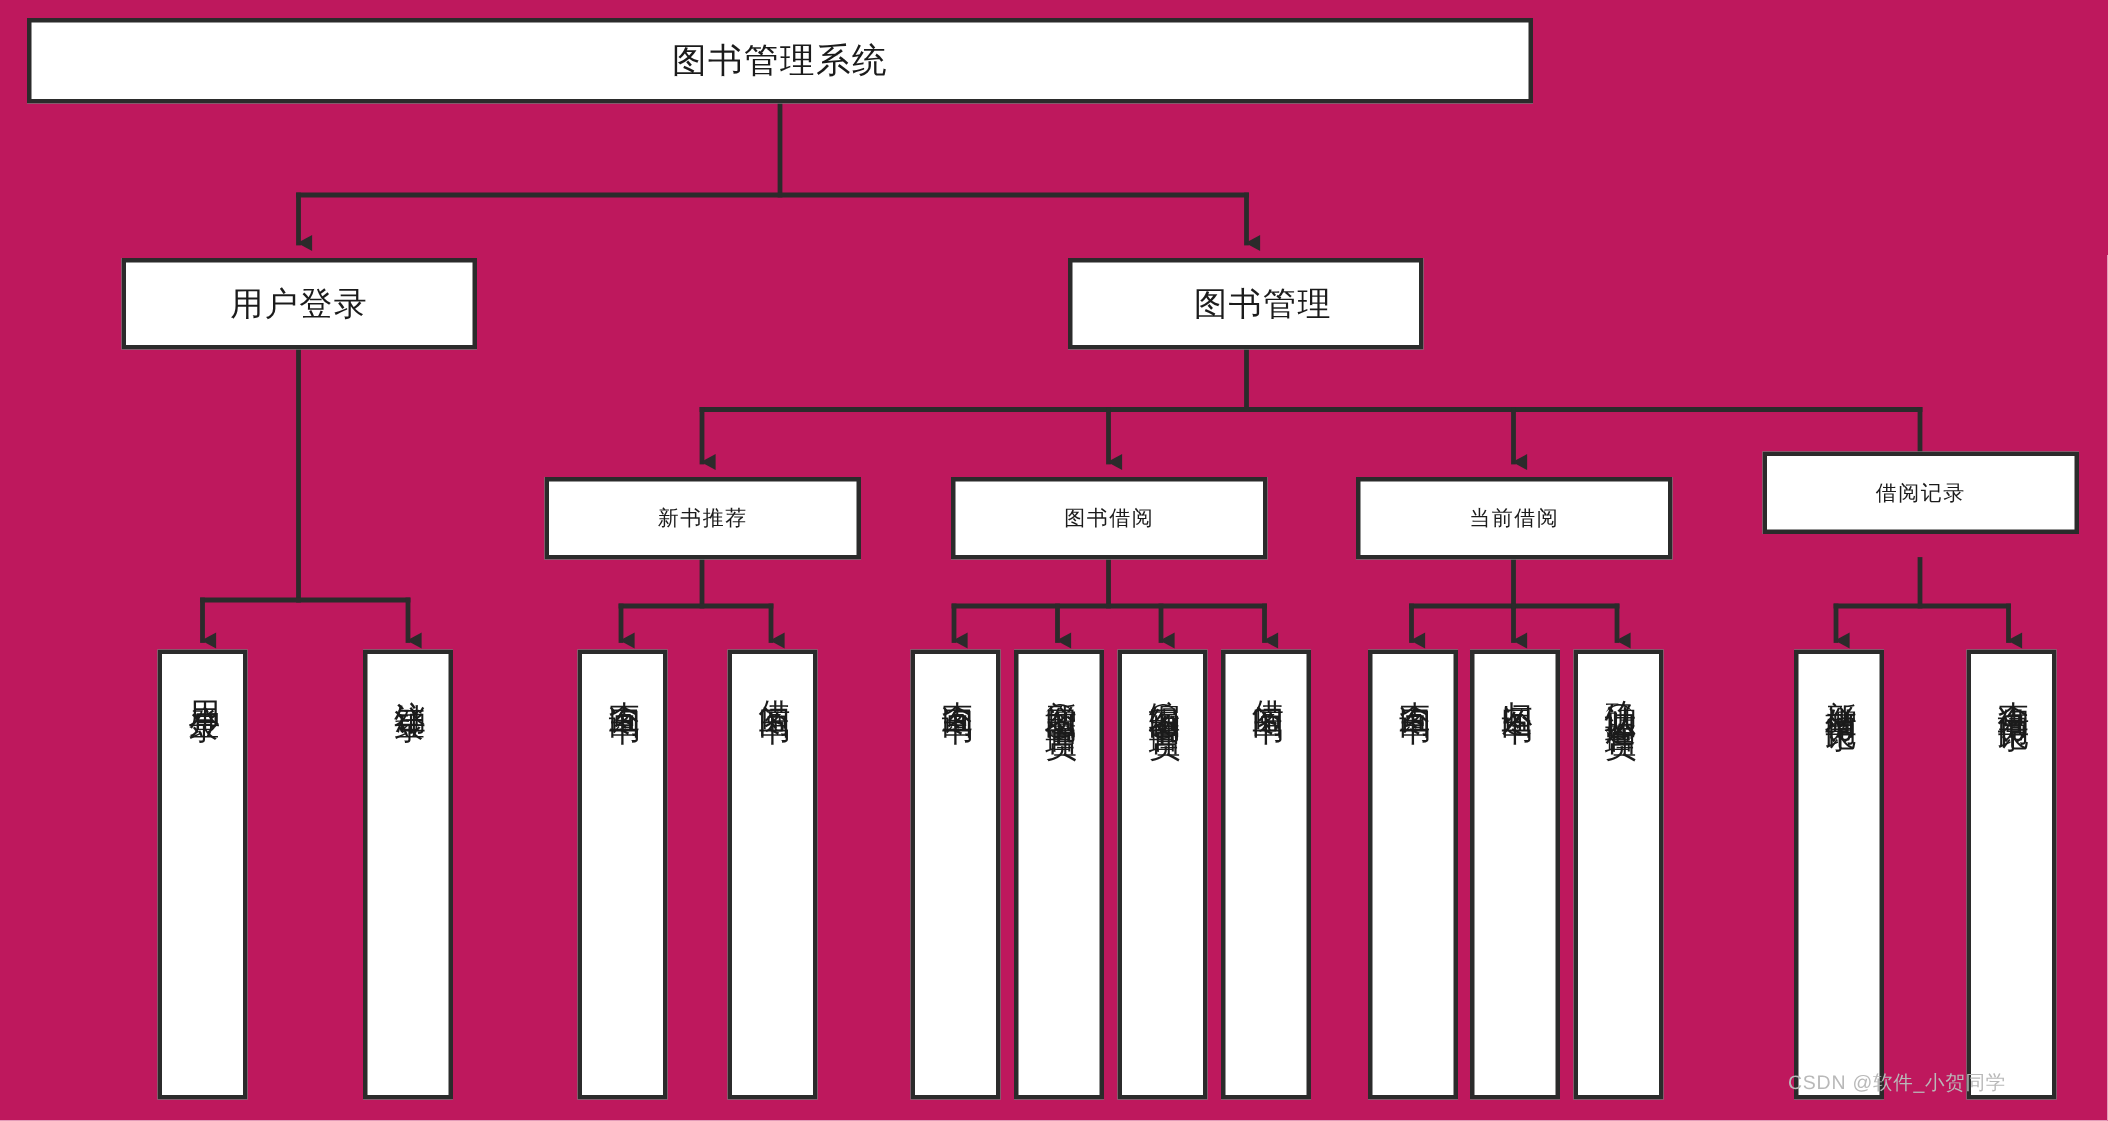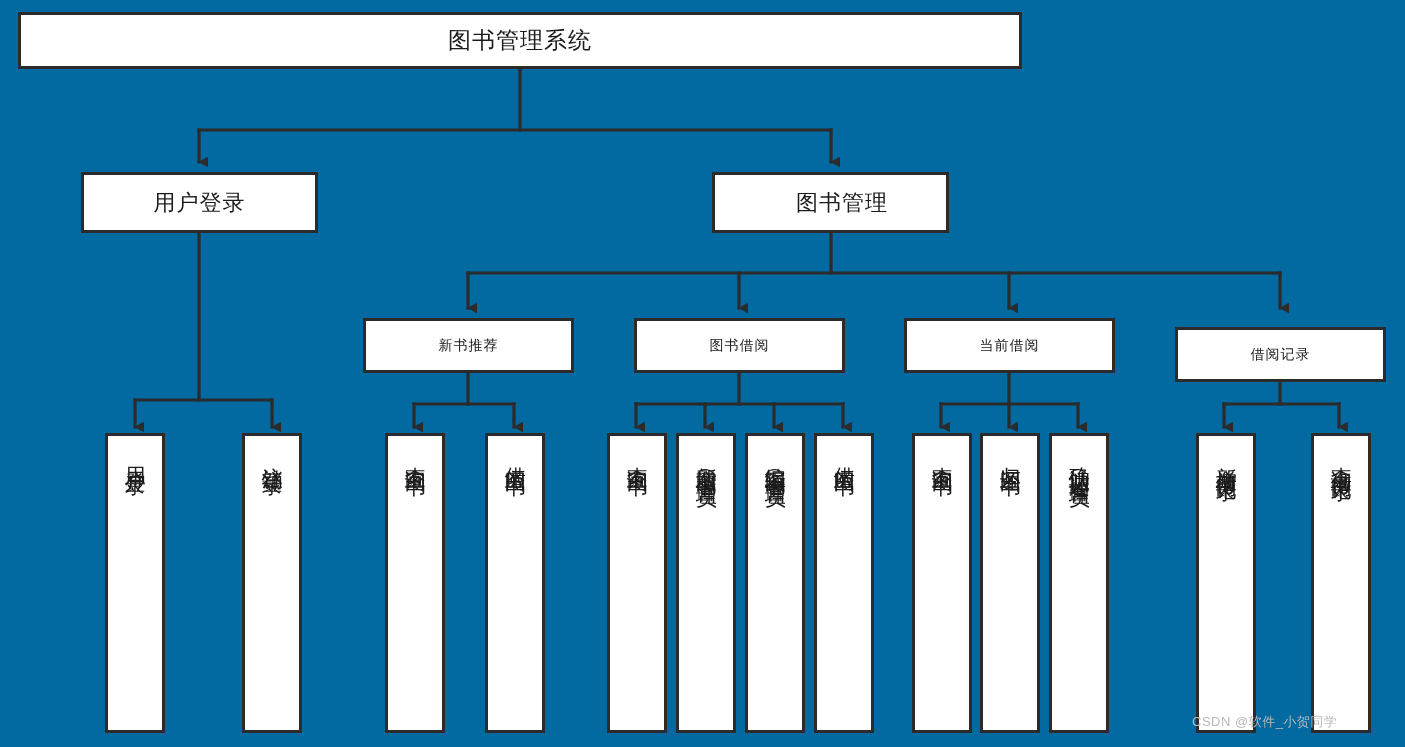--- a/index.html
+++ b/index.html
@@ -5,21 +5,21 @@
 <style>
   html,body{margin:0;padding:0;background:#ffffff;}
   body{
     font-family:"Liberation Sans","DejaVu Sans",sans-serif;
     color:#1b1b1b;
   }
   #canvas{
     position:relative;
     width:1405px;
     height:747px;
-    background:#0369a1;
+    background:#be185d;
     overflow:hidden;
   }
   #wires{
     position:absolute;
     left:0; top:0;
     width:1405px; height:747px;
     pointer-events:none;
   }
   .node{
     position:absolute;
@@ -140,21 +140,21 @@
   </div>
 
   <div class="node lvl3" style="left:904px;top:318px;width:211px;height:55px;">
     <span class="lbl">当前借阅</span>
   </div>
 
   <div class="node lvl3" style="left:634px;top:318px;width:211px;height:55px;">
     <span class="lbl">图书借阅</span>
   </div>
 
-  <div class="node lvl3" style="left:1175px;top:327px;width:211px;height:55px;text-align:center;">
+  <div class="node lvl3" style="left:1175px;top:301px;width:211px;height:55px;text-align:center;">
     <span class="lbl">借阅记录</span>
   </div>
 
   <div class="node leaf" style="left:105px;top:433px;width:60px;height:300px;">
     <span class="lbl">用户登录</span>
   </div>
 
   <div class="node leaf" style="left:242px;top:433px;width:60px;height:300px;">
     <span class="lbl">注销登录</span>
   </div>

